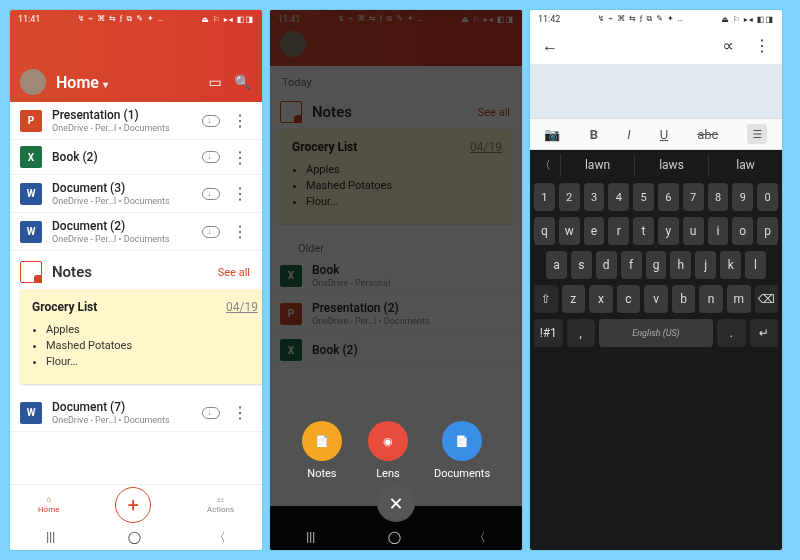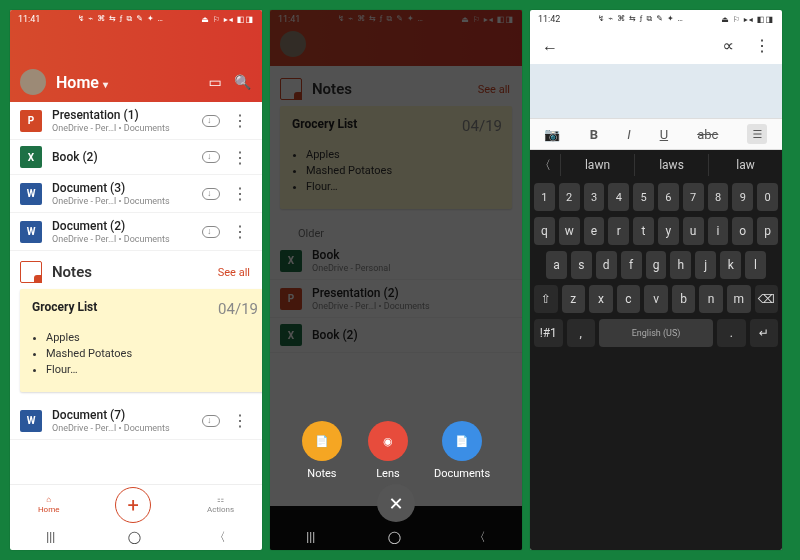--- a/index.html
+++ b/index.html
@@ -1,17 +1,17 @@
 <!DOCTYPE html>
 <html><head>
 <meta charset="utf-8">
 <style>
   * { box-sizing: border-box; margin: 0; padding: 0; }
   body { font-family: -apple-system, "Segoe UI", Roboto, sans-serif; background: #fff; width: 800px; height: 560px; overflow: hidden; position: relative; }
-  .stage { width: 800px; height: 560px; background: #15803d; padding: 10px; display: flex; gap: 8px; position: relative; }
+  .stage { width: 800px; height: 560px; background: #7dd3fc; padding: 10px; display: flex; gap: 8px; position: relative; }
   .phone { width: 252px; height: 540px; background: #fff; overflow: hidden; position: relative; border-radius: 2px; box-shadow: 0 0 0 1px rgba(0,0,0,0.05); display: flex; flex-direction: column; }
 
   
   .status { height: 16px; font-size: 9px; color: #fff; display:flex; align-items:center; padding: 2px 8px 0; justify-content: space-between; }
   .status.dark { color:#333;justify-content:space-between; }
   .status .icons { letter-spacing: 1px; font-size: 8px; }
 
   
   .header-red { background: linear-gradient(90deg,#d64a2c,#d63a2c); color:#fff; height: 52px; display:flex; align-items:center; padding: 0 10px; gap:10px; }
   .avatar { width:26px; height:26px; border-radius:50%; background: #9c8a76; }
@@ -35,22 +35,22 @@
   .cloud { width:18px; height:12px; border:1.3px solid #888; border-radius:7px; position:relative; }
   .cloud::after { content:"↓"; position:absolute; left:4px; top:-1px; font-size:9px; color:#888; }
   .more { font-size:16px; color:#555; padding:0 2px; }
 
   .section-row { display:flex; align-items:center; padding: 10px 12px 6px 10px; gap:10px; }
   .section-row .label { font-size:15px; font-weight:600; color:#333; }
   .see-all { font-size:11px; color:#d24726; }
 
   .note-card { margin: 0 0 0 10px; background:#fff7cc; border-radius:2px; padding:10px 12px 14px; box-shadow: 0 1px 2px rgba(0,0,0,0.15); line-height:1.45; position:relative; }
   .note-card .nt { font-size:12px; font-weight:700; color:#222; }
-  .note-card .date { position:absolute; top:10px; right:10px; font-size:15px; color:#888; }
-  .note-card ul { margin-top:14px; padding-left:14px; font-size:11px; color:#333; }
+  .note-card .date { position:absolute; top:10px; right:10px; font-size:12px; color:#888;text-decoration:underline; }
+  .note-card ul { margin-top:6px; padding-left:14px; font-size:11px; color:#333; }
 
   
   .bnav { height: 40px; border-top:1px solid #eee; display:flex; align-items:center; justify-content:space-around; position:relative; }
   .bnav .item { display:flex; flex-direction:column; align-items:center; font-size:8px; color:#888; gap:1px; }
   .bnav .item.active { color:#d24726; }
   .fab { width:36px; height:36px; border:1.5px solid #d24726; border-radius:50%; display:flex; align-items:center; justify-content:center; color:#d24726; font-size:20px; }
   .sysnav { height:26px; display:flex; align-items:center; justify-content:space-around; color:#444; }
   .sysnav span { font-size:12px; }
 
   
@@ -81,21 +81,21 @@
   .fmt-bar .bullets { width:20px; height:20px; background:#e2e2e2; border-radius:3px; display:flex; align-items:center; justify-content:center; font-size:11px; }
 
   .kbd { background:#1a1a1a; flex:1; display:flex; flex-direction:column; }
   .sugg { height:30px; display:flex; align-items:center; color:#ccc; font-size:12px; }
   .sugg .back { width:30px; text-align:center; }
   .sugg .w { flex:1; text-align:center; border-left:1px solid #333; padding:4px 0; }
   .sugg .w:first-of-type { border-left:none; }
   .krow { display:flex; gap:4px; padding:3px 4px; }
   .key { flex:1; height:28px; background:#3a3a3a; color:#ddd; border-radius:4px; display:flex; align-items:center; justify-content:center; font-size:12px; }
   .key.dark { background:#2a2a2a; }
-  .key.space { flex:4; font-size:9px; color:#aaa; }
+  .key.space { flex:4; font-size:9px; color:#aaa;font-style:italic; }
   .krow.mid { padding-left:16px; padding-right:16px; }
   .knum .key { font-size:11px; }
 
   .watermark { position:absolute; right:14px; bottom:6px; font-size:16px; color:rgba(0,0,0,0.12); font-style:italic; font-family: Georgia, serif; letter-spacing:0.5px; z-index:50; }
   .watermark b { color:rgba(0,0,0,0.22); font-weight:400; }
 </style>
 </head>
 <body>
 
 <div class="stage">
@@ -211,20 +211,21 @@
     <div class="phone2-under">
       <div class="header-red" style="height:56px; position:relative;">
         <div class="status" style="position:absolute; top:0; left:0; right:0;">
           <span>11:41</span>
             <span class="icons">↯ ⌁ ⌘ ⇆ ƒ ⧉ ✎ ✦ …</span>
             <span class="icons">⏏ ⚐ ▸◂ ◧◨</span>
         </div>
         <div class="avatar" style="margin-top:12px;"></div>
       </div>
       <div style="background:#fff; height:440px; padding-top:2px;">
+        <div class="today">Today</div>
         <div class="section-row">
           <div class="fticon"></div>
           <span class="label">Notes</span>
           <span class="spacer"></span>
           <span class="see-all">See all</span>
         </div>
         <div class="note-card" style="margin:0 10px;">
           <div class="nt">Grocery List</div>
           <div class="date">04/19</div>
           <ul>

